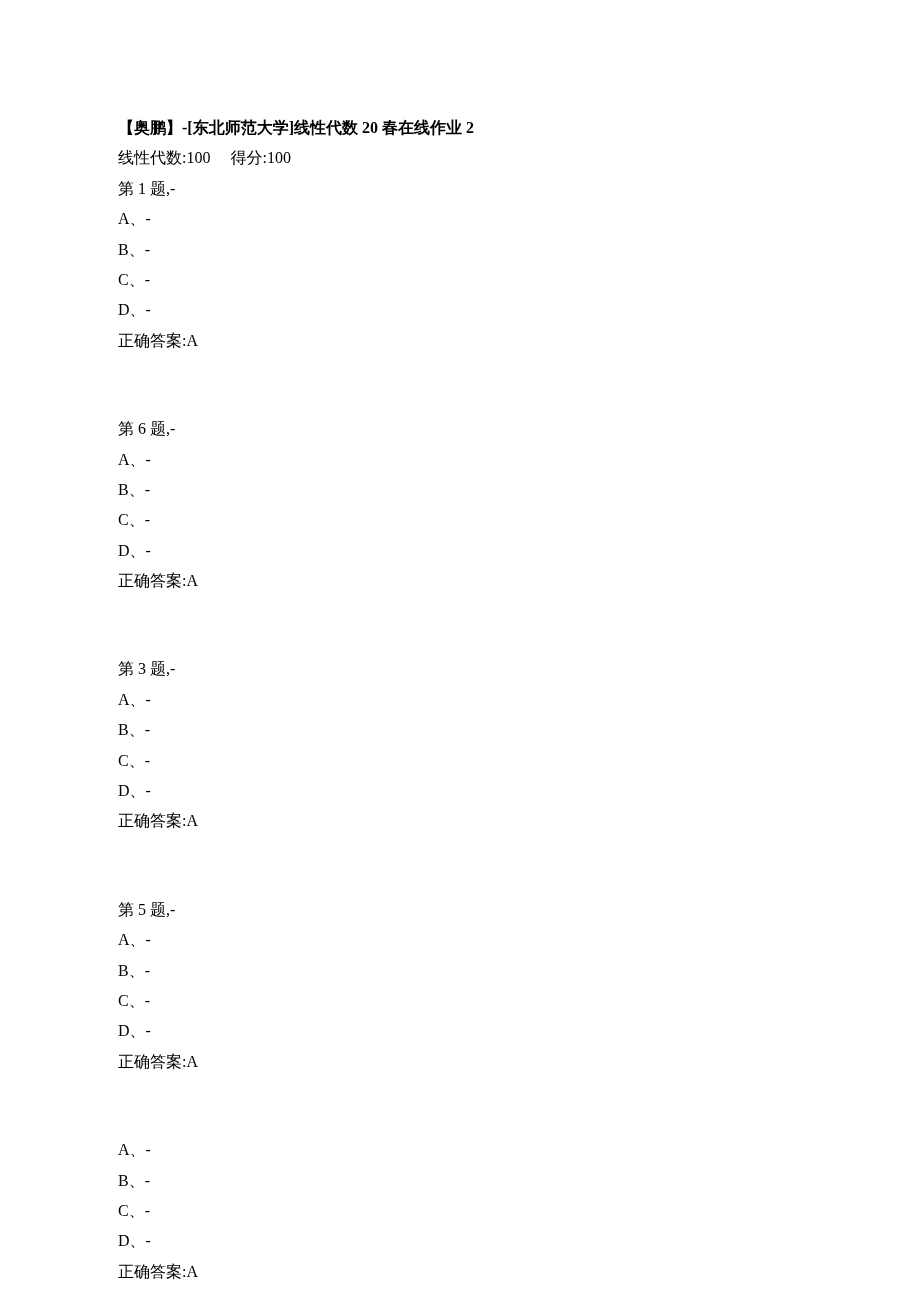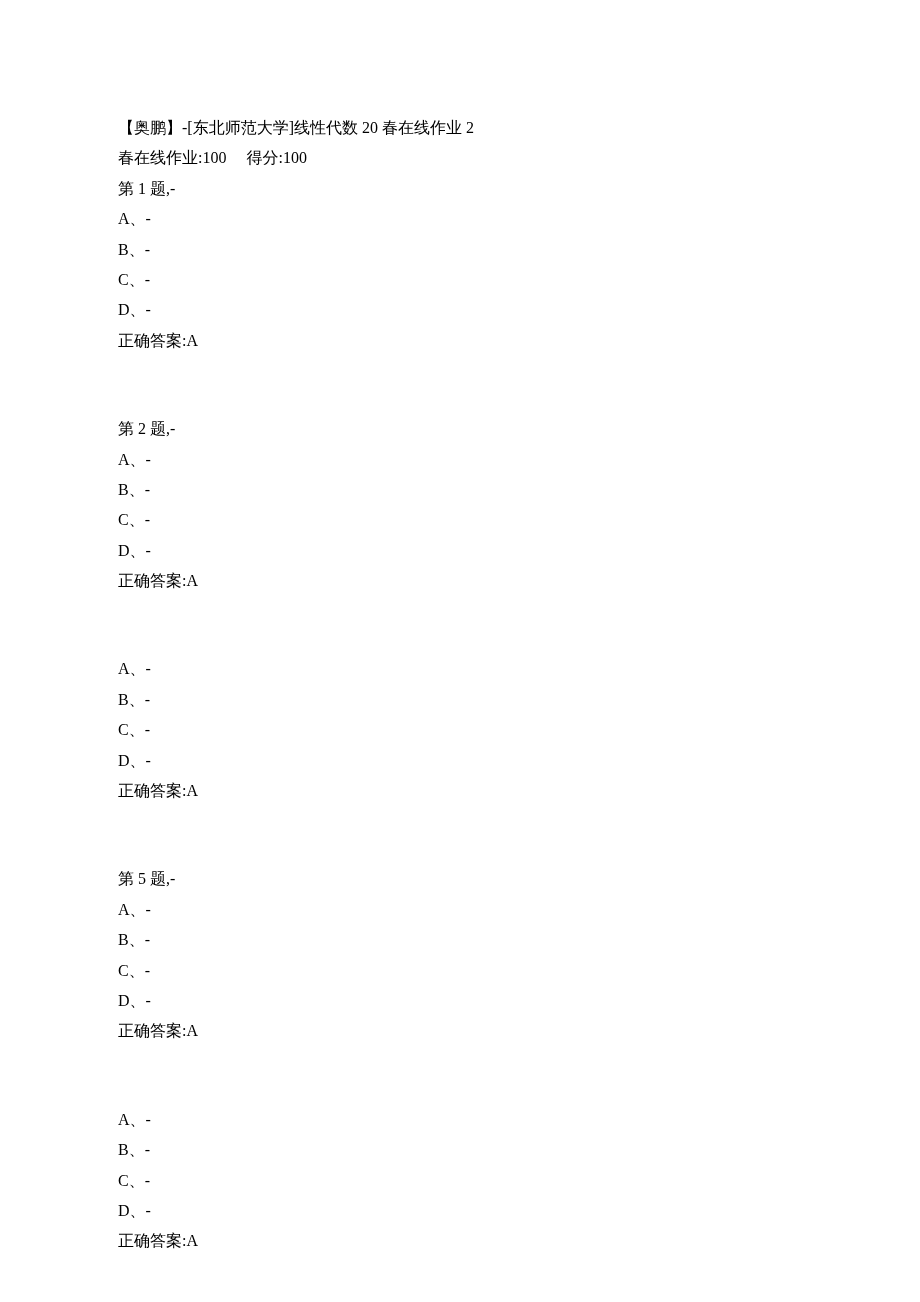--- a/index.html
+++ b/index.html
@@ -12,65 +12,67 @@
     line-height: 1.9;
   }
   .page {
     width: 920px;
     min-height: 1302px;
     box-sizing: border-box;
     padding: 113px 118px 60px 118px;
   }
   .header-line {
     white-space: pre;
+    font-weight: bold;
   }
   .score-line {
     white-space: pre;
   }
   .question-block {
     margin-bottom: 0;
   }
   .gap {
     height: 58px;
   }
   .line {
     white-space: pre;
   }
 </style>
 </head>
 <body>
 
 <div class="page">
 
   <div class="header-line">【奥鹏】-[东北师范大学]线性代数 20 春在线作业 2</div>
-  <div class="score-line"><span>春在线作业:100</span><span>     </span><span>得分:100</span></div>
+  <div class="score-line"><span>线性代数:100</span><span>     </span><span>得分:100</span></div>
 
   <div class="question-block">
     <div class="line">第 1 题,-</div>
     <div class="line">A、-</div>
     <div class="line">B、-</div>
     <div class="line">C、-</div>
     <div class="line">D、-</div>
     <div class="line">正确答案:A</div>
   </div>
 
   <div class="gap"></div>
 
   <div class="question-block">
-    <div class="line">第 2 题,-</div>
+    <div class="line">第 6 题,-</div>
     <div class="line">A、-</div>
     <div class="line">B、-</div>
     <div class="line">C、-</div>
     <div class="line">D、-</div>
     <div class="line">正确答案:A</div>
   </div>
 
   <div class="gap"></div>
 
   <div class="question-block">
+    <div class="line">第 3 题,-</div>
     <div class="line">A、-</div>
     <div class="line">B、-</div>
     <div class="line">C、-</div>
     <div class="line">D、-</div>
     <div class="line">正确答案:A</div>
   </div>
 
   <div class="gap"></div>
 
   <div class="question-block">

